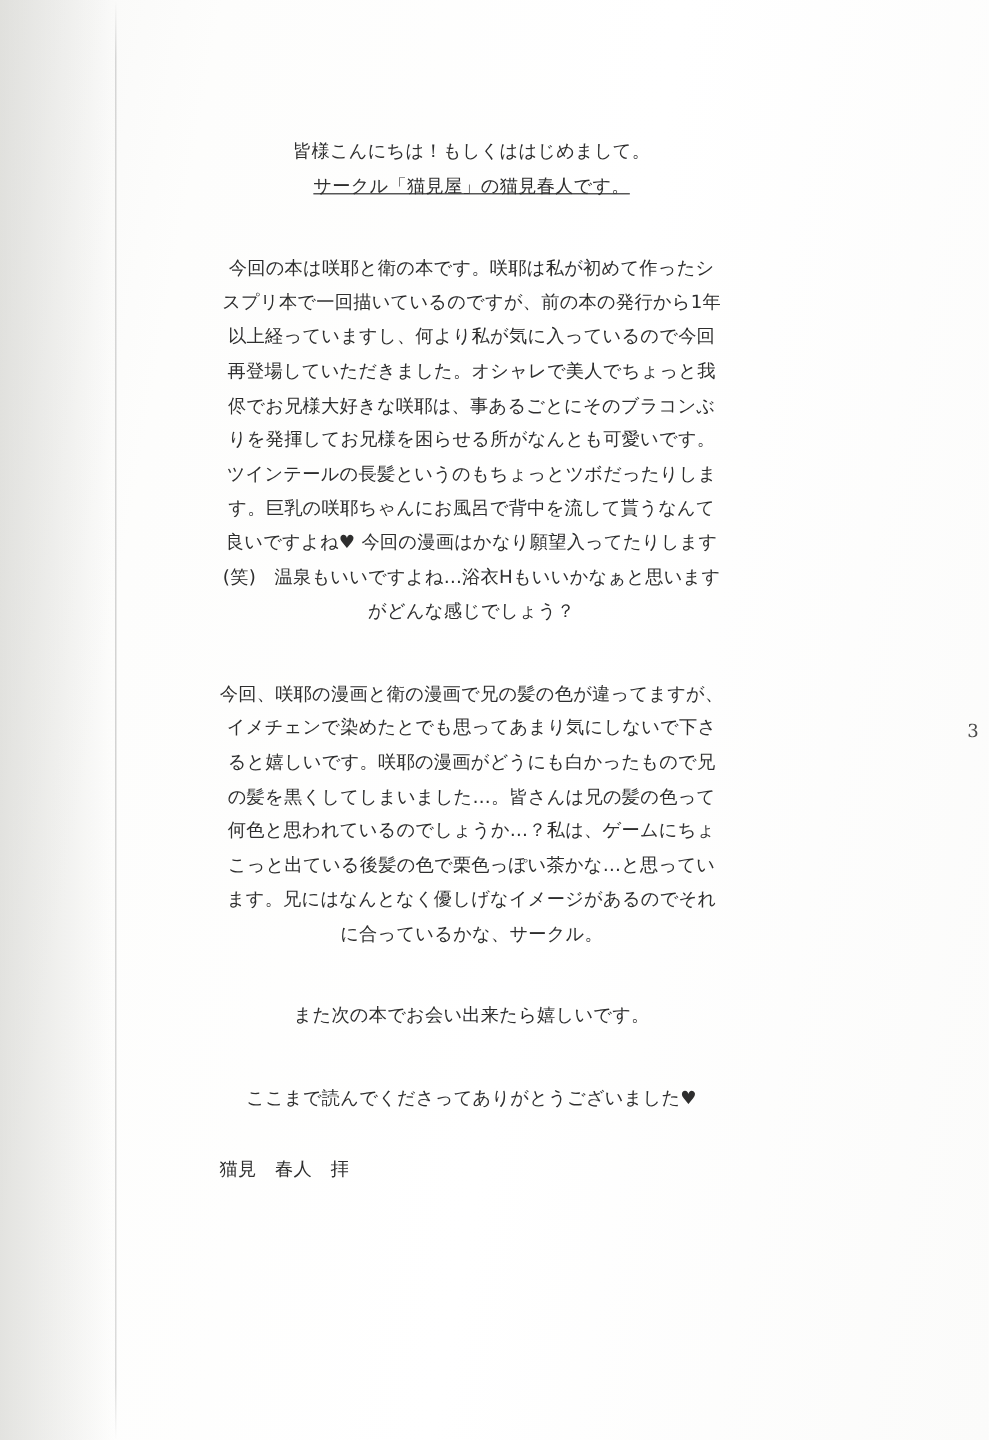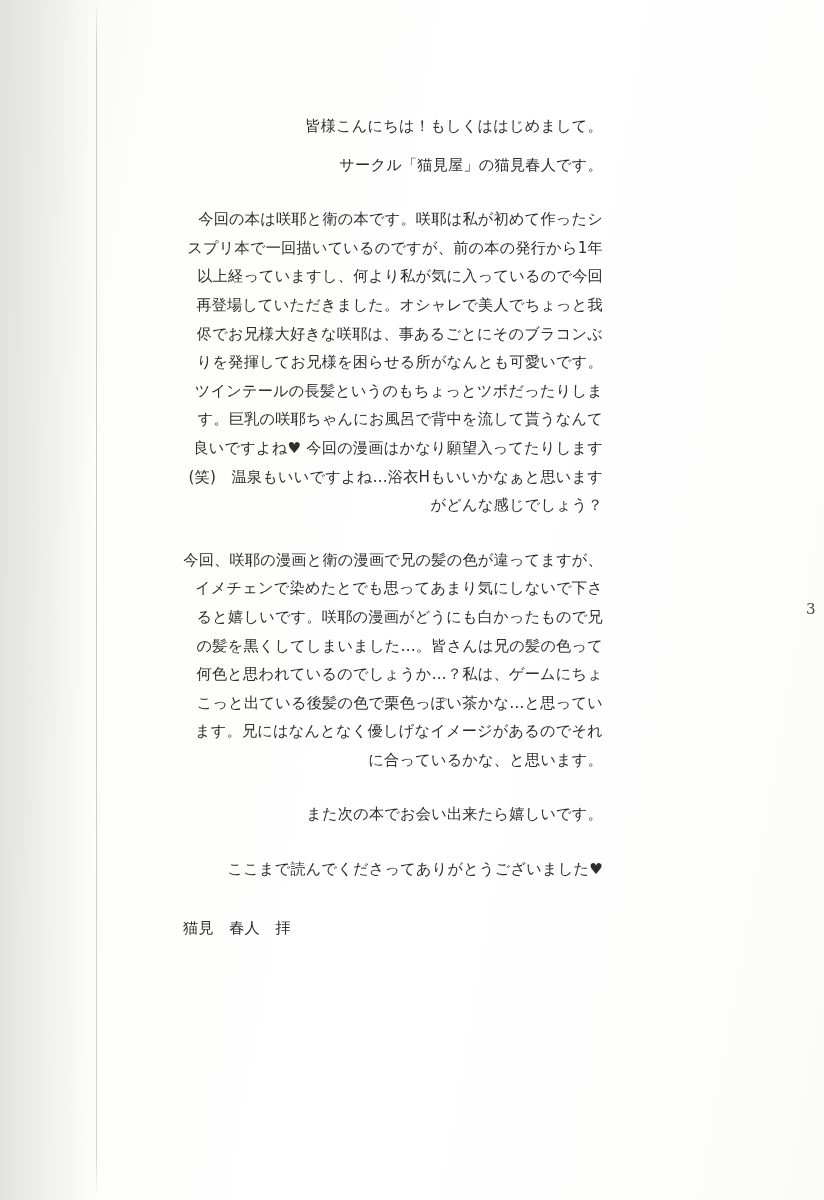--- a/index.html
+++ b/index.html
@@ -65,28 +65,29 @@
     top: 112px;
     width: 420px;
   }
 
   .para {
     font-size: 15.2px;
     line-height: 28.6px;
     color: #2e2e2e;
     margin: 0;
     letter-spacing: 0.2px;
-    text-align: right;
+    text-align: center;
     font-family: "DejaVu Sans", "Liberation Sans", sans-serif;
   }
   .para + .para {
-    margin-top: 26px;
+    margin-top: 40px;
   }
   .para.tight + .para.tight {
-    margin-top: 10px;
+    margin-top: 0;
+    text-decoration: underline;
   }
 
   .signature {
     margin-top: 30px;
     font-size: 15.2px;
     line-height: 28.6px;
     color: #2e2e2e;
     letter-spacing: 0.2px;
   }
 </style>
@@ -101,21 +102,21 @@
   <div class="page-number">3</div>
 
   <div class="content">
 
     <p class="para tight">皆様こんにちは！もしくははじめまして。</p>
     <p class="para tight">サークル「猫見屋」の猫見春人です。</p>
 
     <p class="para">今回の本は咲耶と衛の本です。咲耶は私が初めて作ったシスプリ本で一回描いているのですが、前の本の発行から1年以上経っていますし、何より私が気に入っているので今回再登場していただきました。オシャレで美人でちょっと我侭でお兄様大好きな咲耶は、事あるごとにそのブラコンぶりを発揮してお兄様を困らせる所がなんとも可愛いです。ツインテールの長髪というのもちょっとツボだったりします。巨乳の咲耶ちゃんにお風呂で背中を流して貰うなんて良いですよね♥ 今回の漫画はかなり願望入ってたりします(笑)　温泉もいいですよね…浴衣Hもいいかなぁと思いますがどんな感じでしょう？</p>
 
 
-    <p class="para">今回、咲耶の漫画と衛の漫画で兄の髪の色が違ってますが、イメチェンで染めたとでも思ってあまり気にしないで下さると嬉しいです。咲耶の漫画がどうにも白かったもので兄の髪を黒くしてしまいました…。皆さんは兄の髪の色って何色と思われているのでしょうか…？私は、ゲームにちょこっと出ている後髪の色で栗色っぽい茶かな…と思っています。兄にはなんとなく優しげなイメージがあるのでそれに合っているかな、と思います。</p>
+    <p class="para">今回、咲耶の漫画と衛の漫画で兄の髪の色が違ってますが、イメチェンで染めたとでも思ってあまり気にしないで下さると嬉しいです。咲耶の漫画がどうにも白かったもので兄の髪を黒くしてしまいました…。皆さんは兄の髪の色って何色と思われているのでしょうか…？私は、ゲームにちょこっと出ている後髪の色で栗色っぽい茶かな…と思っています。兄にはなんとなく優しげなイメージがあるのでそれに合っているかな、サークル。</p>
 
     <p class="para tight">また次の本でお会い出来たら嬉しいです。</p>
     <p class="para">ここまで読んでくださってありがとうございました♥</p>
 
     <div class="signature">猫見　春人　拝</div>
 
   </div>
 </div>
 
 </body></html>

